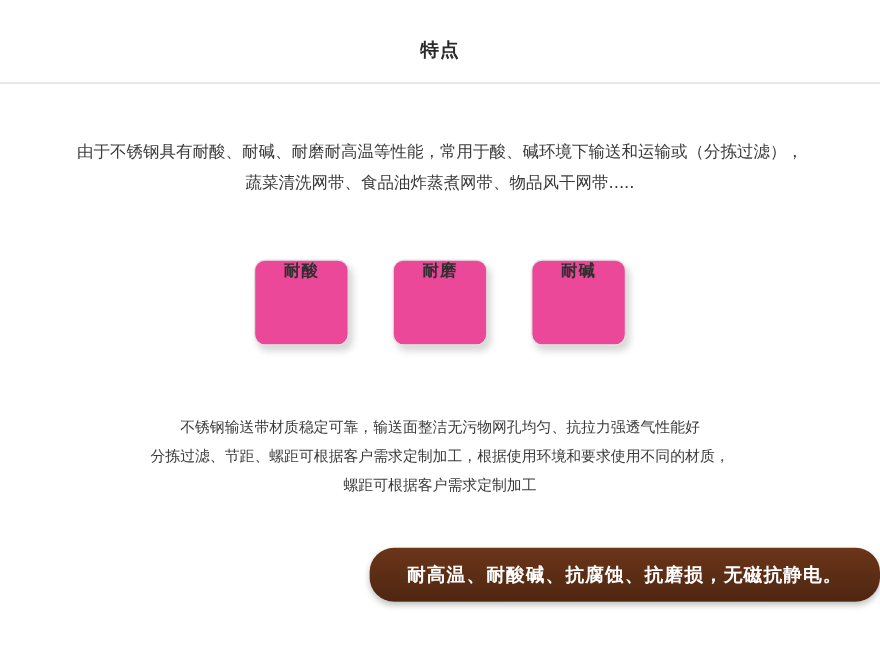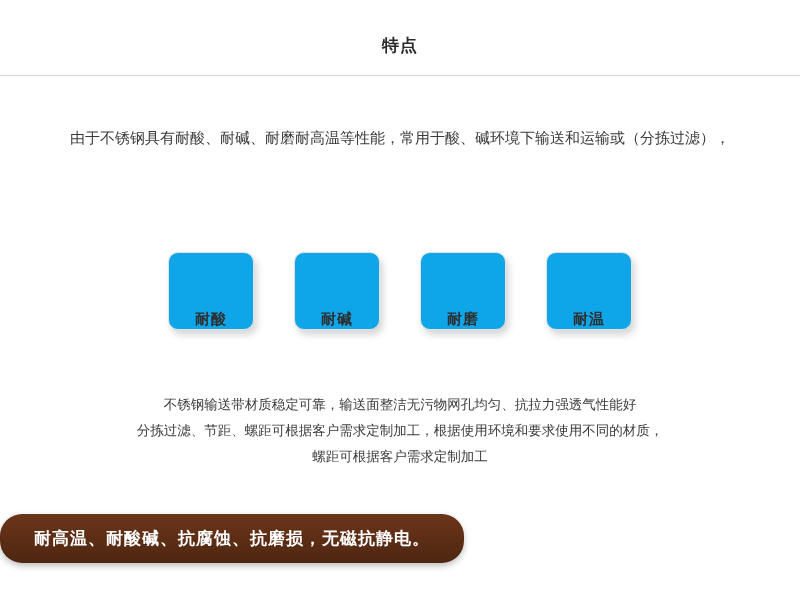--- a/index.html
+++ b/index.html
@@ -46,28 +46,27 @@
   .cards {
     margin-top: 56px;
     display: flex;
     justify-content: center;
     align-items: center;
     gap: 40px;
   }
   .card {
     width: 84px;
     height: 76px;
-    background: #0ea5e9;
+    background: #ec4899;
     border: 1px solid #e2e2e2;
     border-radius: 10px;
     box-shadow: 3px 5px 7px rgba(0,0,0,0.16);
     display: flex;
-    align-items: flex-end;
+    align-items: flex-start;
     justify-content: center;
-    margin-top: 44px;
   }
   .card-label {
     font-size: 15px;
     font-weight: bold;
     color: #2f2f2f;
     letter-spacing: 1px;
   }
   .desc {
     margin-top: 62px;
     text-align: center;
@@ -75,21 +74,21 @@
     font-size: 13.5px;
     color: #3a3a3a;
     font-family: Liberation Serif, serif;
   }
   .desc div {
     white-space: nowrap;
   }
   .banner-wrap {
     margin-top: 44px;
     display: flex;
-    justify-content: flex-start;
+    justify-content: flex-end;
   }
   .banner {
     background: #5b2d17;
     background: linear-gradient(180deg, #6b3519 0%, #4e2611 100%);
     color: #ffffff;
     border-radius: 22px;
     padding: 13px 34px;
     font-size: 17px;
     font-weight: bold;
     letter-spacing: 1px;
@@ -101,34 +100,32 @@
 <body>
 
 <div class="page">
 
   <div class="header">
     <div class="header-title">特点</div>
   </div>
 
   <div class="intro">
     <div>由于不锈钢具有耐酸、耐碱、耐磨耐高温等性能，常用于酸、碱环境下输送和运输或（分拣过滤），</div>
+    <div>蔬菜清洗网带、食品油炸蒸煮网带、物品风干网带.....</div>
   </div>
 
   <div class="cards">
     <div class="card">
       <span class="card-label">耐酸</span>
     </div>
     <div class="card">
-      <span class="card-label">耐碱</span>
-    </div>
-    <div class="card">
       <span class="card-label">耐磨</span>
     </div>
     <div class="card">
-      <span class="card-label">耐温</span>
+      <span class="card-label">耐碱</span>
     </div>
   </div>
 
   <div class="desc">
     <div>不锈钢输送带材质稳定可靠，输送面整洁无污物网孔均匀、抗拉力强透气性能好</div>
     <div>分拣过滤、节距、螺距可根据客户需求定制加工，根据使用环境和要求使用不同的材质，</div>
     <div>螺距可根据客户需求定制加工</div>
   </div>
 
   <div class="banner-wrap">

